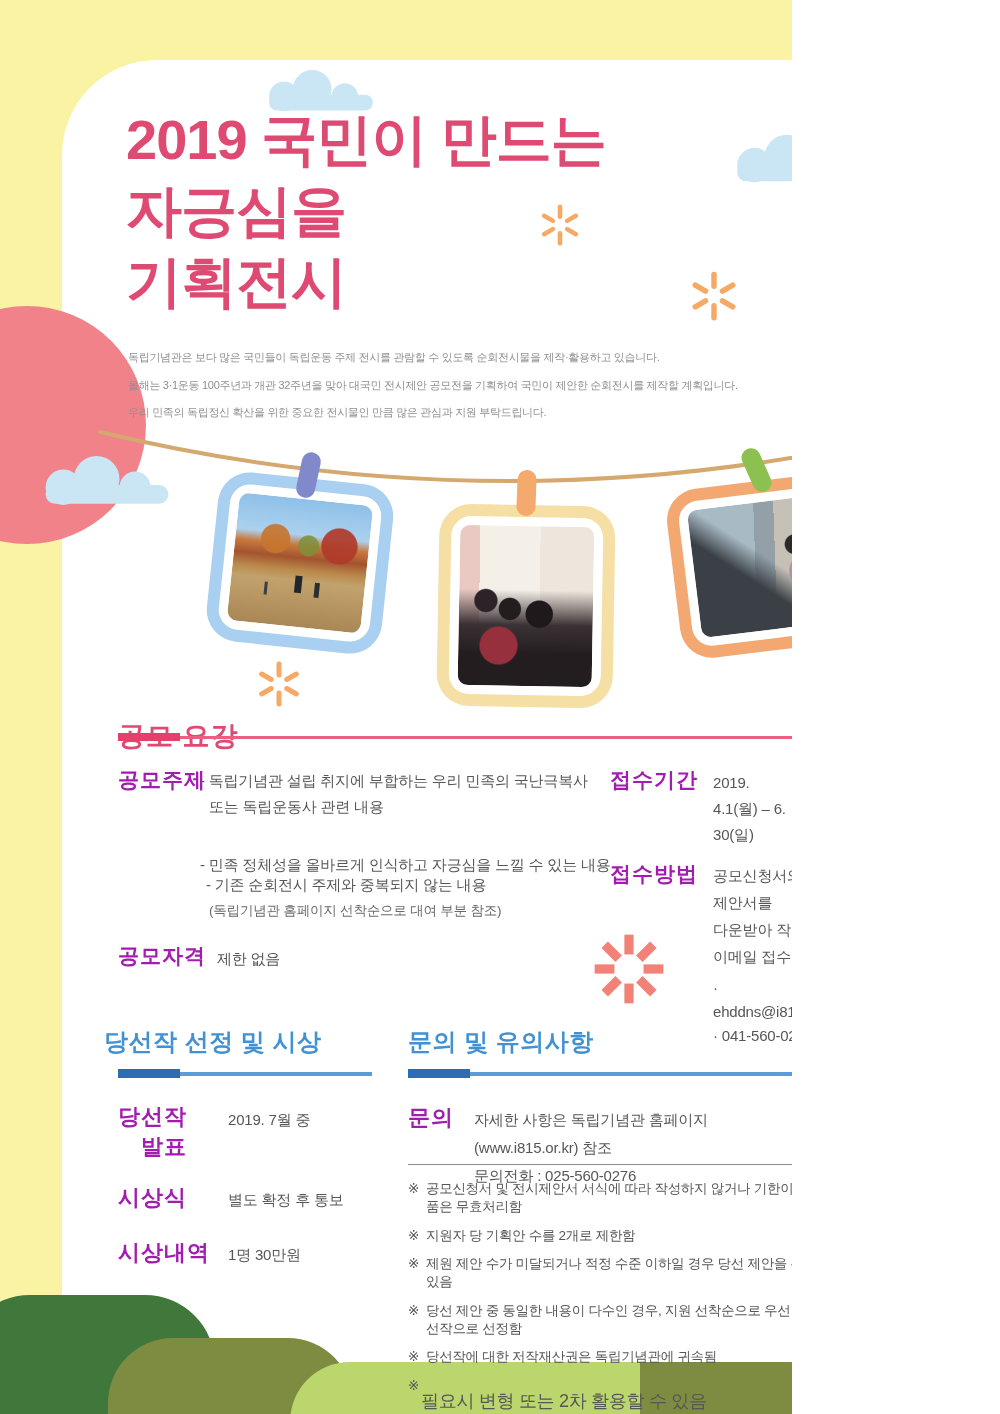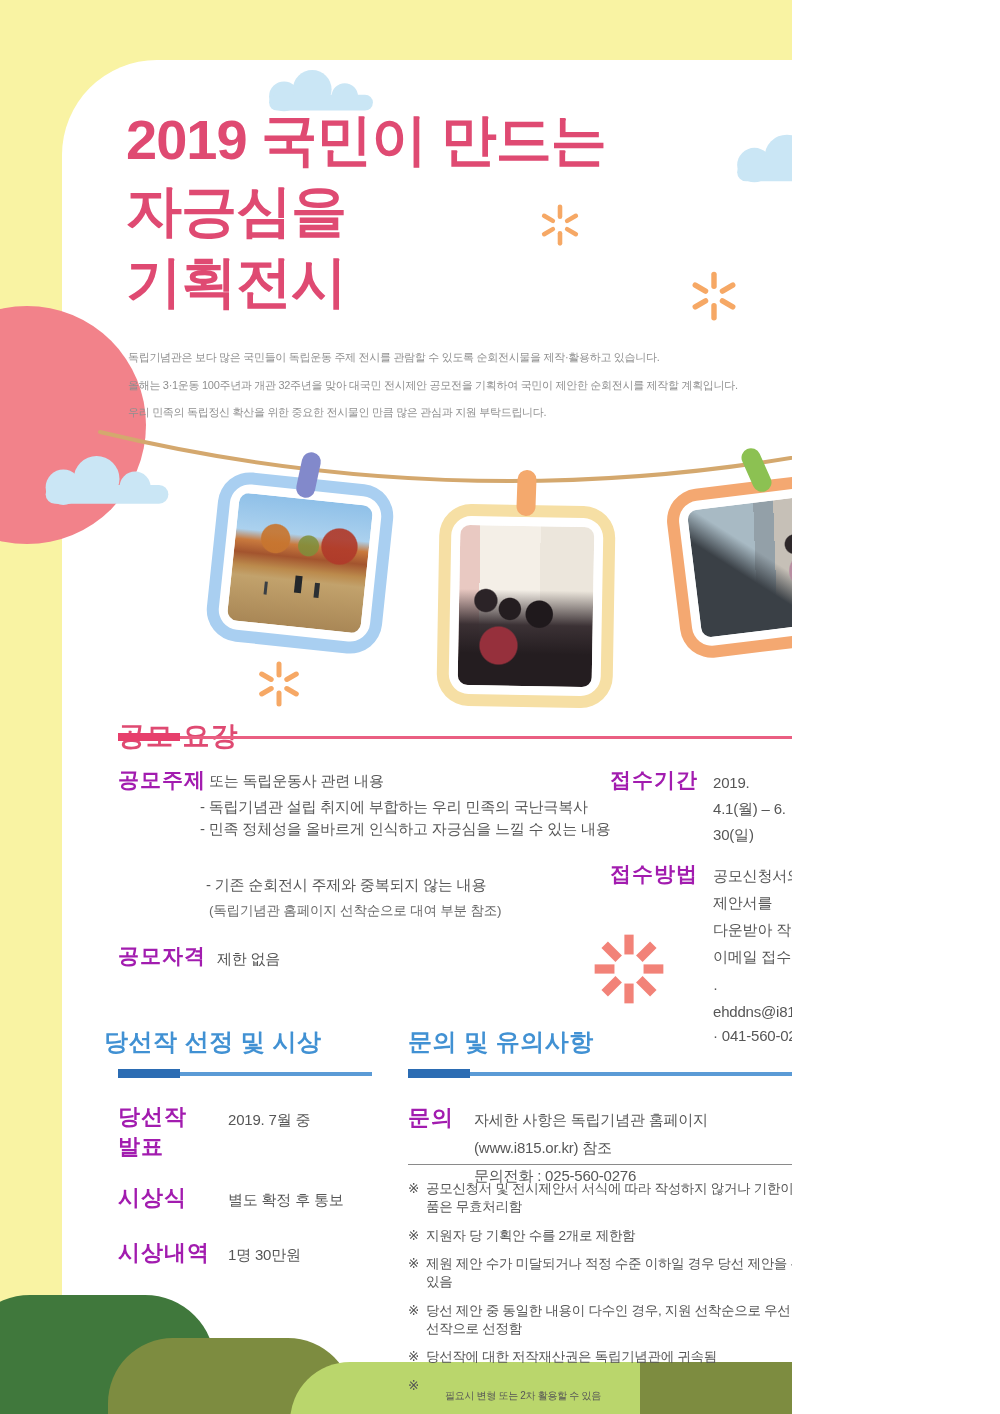--- a/index.html
+++ b/index.html
@@ -46,29 +46,29 @@
          letter-spacing:-1px;}
   .intro{left:128px;top:344px;font-size:11px;line-height:27.5px;color:#8f8f8f;letter-spacing:-0.3px;}
   .sec-pink{font-size:27px;font-weight:800;color:#df4a72;letter-spacing:1px;}
   .sec-blue{font-size:24px;font-weight:800;color:#4191d3;letter-spacing:0.5px;}
   .rule{position:absolute;height:3px;z-index:5;}
   .rule .seg{position:absolute;left:0;top:-3px;height:8px;width:62px;}
   .rule.pink{background:#ea5f82;}  .rule.pink .seg{background:#e73f6c;}
   .rule.blue{background:#5b9bd6;height:4px;}  .rule.blue .seg{background:#2b6cb3;height:9px;top:-3px;}
   .lbl{font-weight:700;color:#a21caf;letter-spacing:1px;}
   .lbl-lg{font-size:21px;}
-  .lbl-xl{font-size:22px;line-height:30px;}
+  .lbl-xl{font-size:22px;line-height:30px;text-align:right;}
   .body-txt{font-size:15px;color:#565656;line-height:26px;letter-spacing:-0.2px;}
   .small-txt{font-size:13.5px;color:#6b6b6b;letter-spacing:-0.2px;}
   .gray-rule{position:absolute;height:1px;background:#8a8a8a;z-index:5;}
   .notes{left:408px;top:1180px;width:486px;z-index:5;}
   .note-row{display:flex;gap:7px;font-size:13.5px;color:#565656;line-height:18px;
             margin-bottom:10.5px;letter-spacing:-0.3px;}
   .note-row .mk{flex:0 0 auto;}
-  .note-cont{margin:-6px 0 10px 37px;font-size:10px;color:#565656;letter-spacing:-0.3px;}
+  .note-cont{margin:-6px 0 10px 13px;font-size:18px;color:#565656;letter-spacing:-0.3px;}
 </style>
 </head>
 <body>
 
 <div class="poster">
 
   <div class="card"></div>
 
   <div class="pill-pink"></div>
   <div class="circle-salmon"></div>
@@ -178,24 +178,24 @@
     <div>우리 민족의 독립정신 확산을 위한 중요한 전시물인 만큼 많은 관심과 지원 부탁드립니다.</div>
   </div>
 
   <div class="abs sec-pink" style="left:118px;top:718px">공모 요강</div>
   <div class="rule pink" style="left:118px;top:736px;width:764px">
     <i class="seg"></i>
   </div>
 
   <div class="abs lbl lbl-lg" style="left:118px;top:766px">공모주제</div>
   <div class="abs body-txt" style="left:200px;top:768px">
+    <div>- 독립기념관 설립 취지에 부합하는 우리 민족의 국난극복사</div>
     <div style="margin-left:9px">또는 독립운동사 관련 내용</div>
-    <div>- 독립기념관 설립 취지에 부합하는 우리 민족의 국난극복사</div>
-  </div>
-  <div class="abs body-txt" style="left:200px;top:816px">- 민족 정체성을 올바르게 인식하고 자긍심을 느낄 수 있는 내용</div>
+  </div>
+  <div class="abs body-txt" style="left:200px;top:852px">- 민족 정체성을 올바르게 인식하고 자긍심을 느낄 수 있는 내용</div>
   <div class="abs body-txt" style="left:206px;top:872px">
     <div>- 기존 순회전시 주제와 중복되지 않는 내용</div>
     <div class="small-txt" style="margin-left:3px">(독립기념관 홈페이지 선착순으로 대여 부분 참조)</div>
   </div>
 
   <div class="abs lbl lbl-lg" style="left:610px;top:766px">접수기간</div>
   <div class="abs body-txt" style="left:713px;top:770px">2019. 4.1(월) – 6. 30(일)</div>
 
   <div class="abs lbl lbl-lg" style="left:610px;top:860px">접수방법</div>
   <div class="abs body-txt" style="left:713px;top:862px;line-height:27px">

